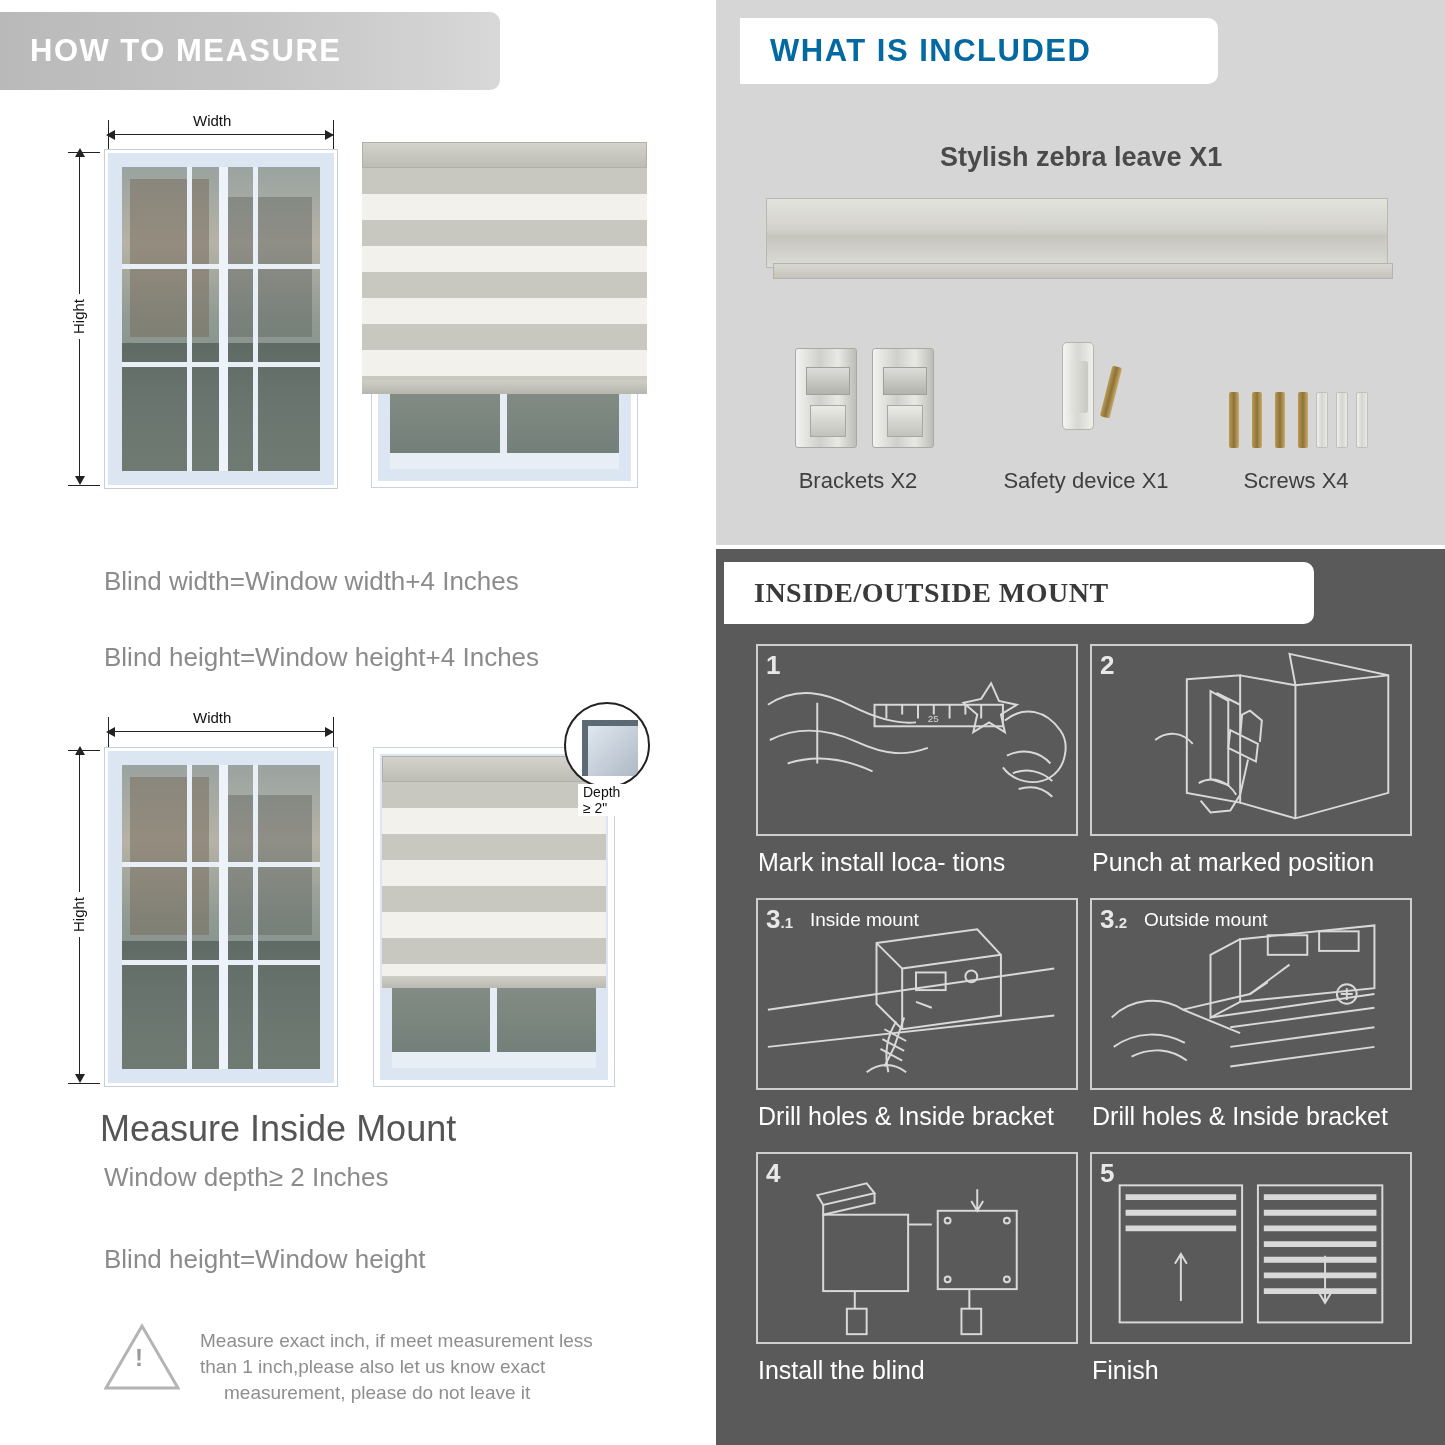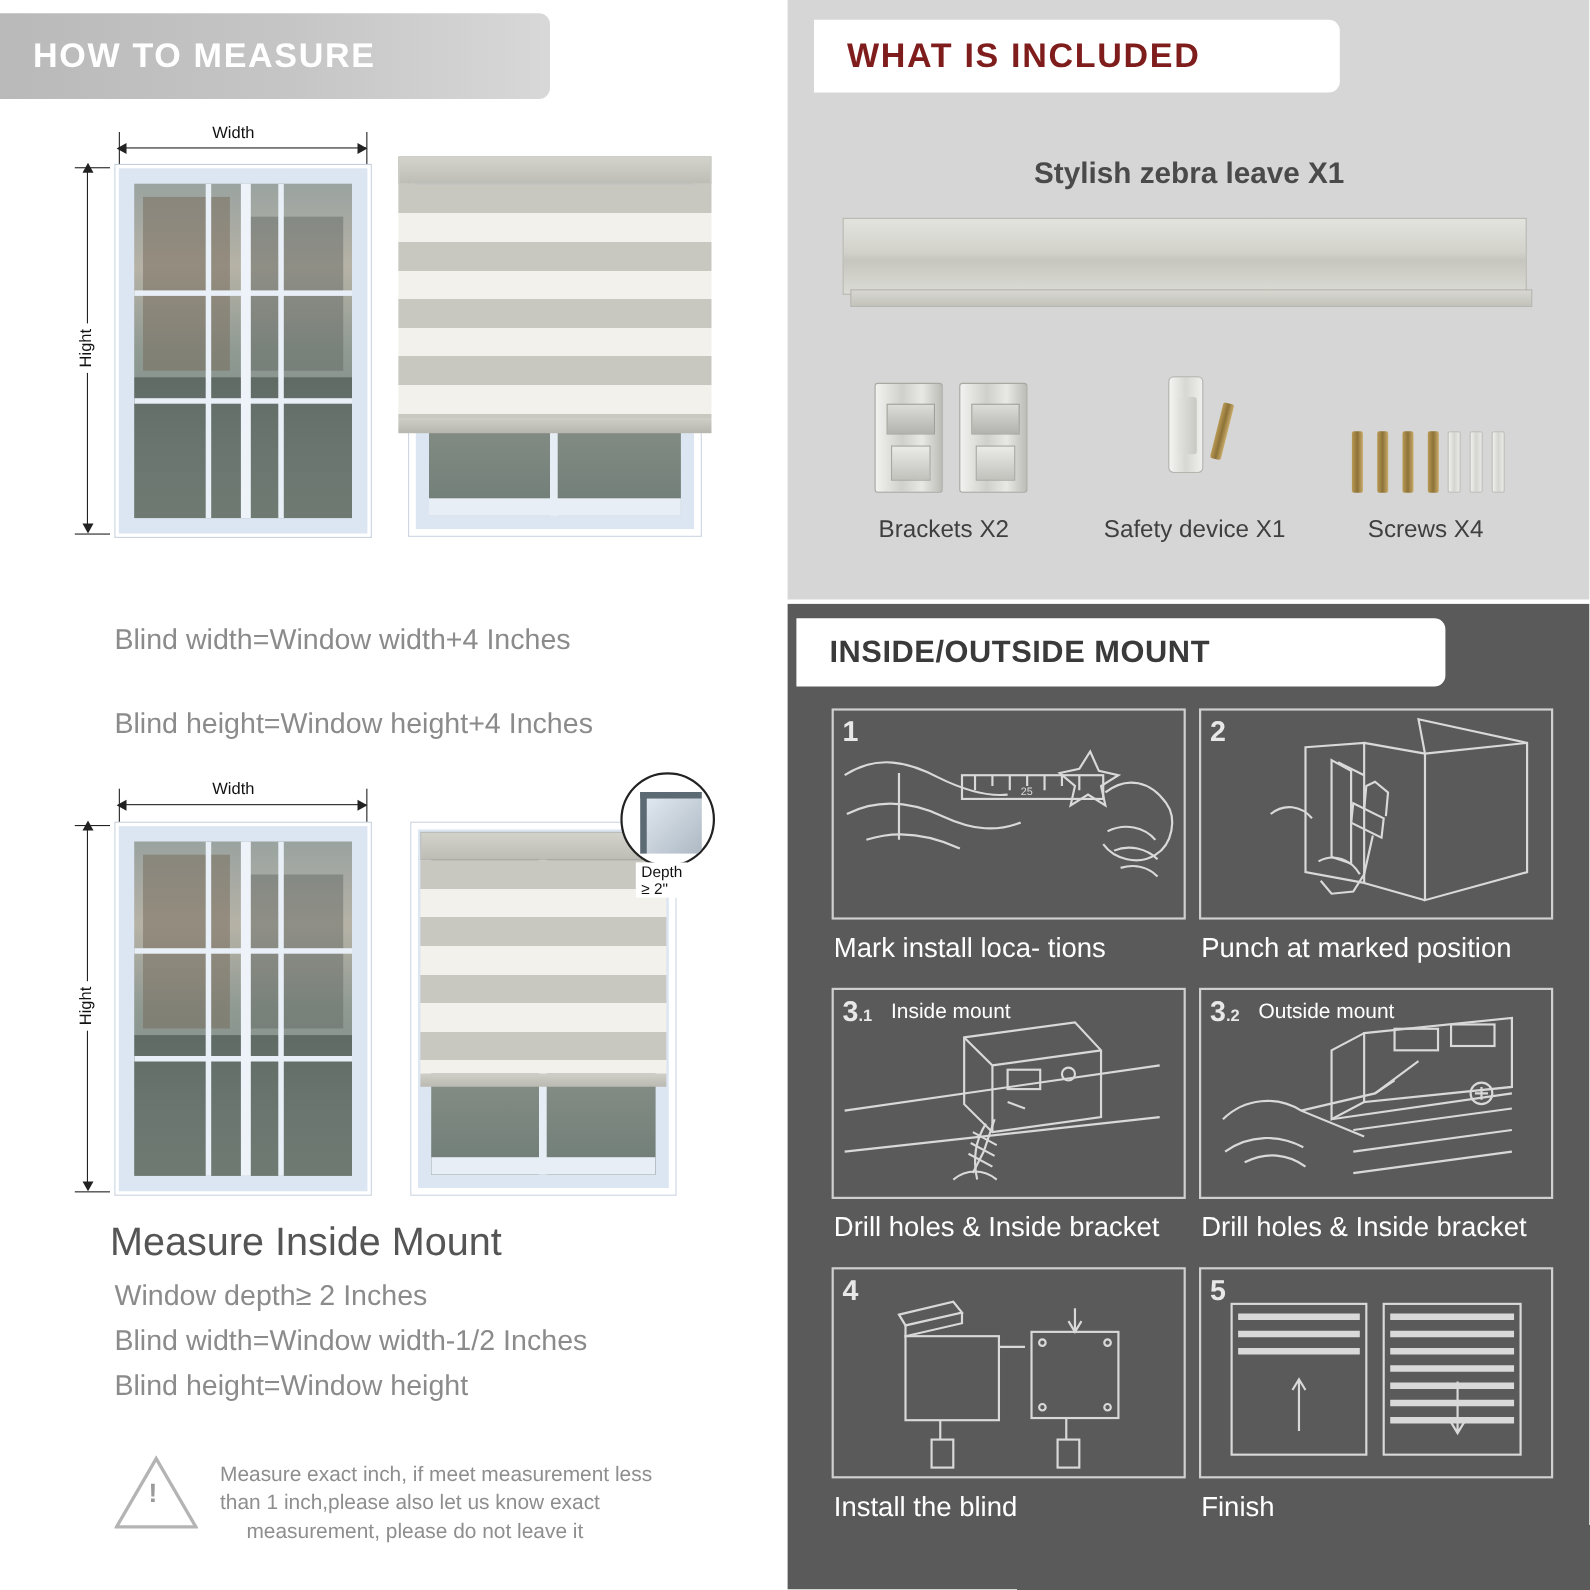--- a/index.html
+++ b/index.html
@@ -112,21 +112,21 @@
   .warn-text { position:absolute; font-size:19px; color:#8e8e8e; line-height:26px; }
 
   
   .right-top {
     position:absolute; left:716px; top:0; width:729px; height:545px;
     background:#d6d6d6;
   }
   #banner-included {
     left:740px; top:18px; width:478px; height:66px;
     background:#ffffff; border-radius:0 10px 10px 0;
-    color:#7f1d1d; font-size:31px;
+    color:#0369a1; font-size:31px;
   }
   .included-title {
     position:absolute; font-size:27px; color:#4a4a4a; font-weight:bold;
   }
   .rail-big {
     position:absolute;
     background: linear-gradient(to bottom, #e3e3de 0%, #d2d2cb 45%, #c6c6bf 55%, #dcdcd6 100%);
     border:1px solid #b9b9b2;
   }
   .rail-big:after{
@@ -294,21 +294,20 @@
       </div>
 
       <div class="callout" style="left:564px; top:702px;">
         <div class="corner"></div>
       </div>
       <div class="dim-label" style="left:578px; top:784px; font-size:14px;">Depth ≥ 2"</div>
     </div>
 
     <div class="head-title" style="left:100px; top:1108px;">Measure Inside Mount</div>
     <div class="body-line" style="left:104px; top:1162px;">Window depth≥ 2 Inches</div>
-    <div class="body-line" style="left:104px; top:1203px;">Blind width=Window width-1/2 Inches</div>
     <div class="body-line" style="left:104px; top:1244px;">Blind height=Window height</div>
 
     <div class="warn-box" style="left:104px; top:1322px; width:560px; height:92px;">
       <svg width="76" height="70" style="position:absolute;left:0;top:0;">
         <polygon points="38,4 74,66 2,66" fill="none" stroke="#b4b4b4" stroke-width="3"></polygon>
       </svg>
       <div style="position:absolute;left:31px;top:22px;font-size:24px;color:#9a9a9a;font-weight:bold;">!</div>
       <div class="warn-text" style="left:96px; top:6px;">Measure exact inch, if meet measurement less</div>
       <div class="warn-text" style="left:96px; top:32px;">than 1 inch,please also let us know exact</div>
       <div class="warn-text" style="left:96px; top:58px;margin-left:24px;">measurement, please do not leave it</div>
@@ -338,21 +337,21 @@
   <div class="screw" style="left:1275px; top:392px; height:56px;"></div>
   <div class="screw" style="left:1298px; top:392px; height:56px;"></div>
   <div class="anchor" style="left:1316px; top:392px; height:56px;"></div>
   <div class="anchor" style="left:1336px; top:392px; height:56px;"></div>
   <div class="anchor" style="left:1356px; top:392px; height:56px;"></div>
   <div class="part-label" style="left:1198px; top:468px; width:196px;">Screws X4</div>
 
   <div class="right-bottom"></div>
 
   <div class="banner" id="banner-mount">
-    <span style="font-weight:bold;">INSIDE/OUTSIDE MOUNT</span>
+    <span style="font-weight:bold;font-family:Liberation Serif, serif;">INSIDE/OUTSIDE MOUNT</span>
   </div>
 
   <div class="step-card" style="left:756px; top:644px; width:322px; height:192px;">
     <div class="step-num"><span>1</span></div>
     <div class="sketch">
       <svg viewBox="0 0 322 192" preserveAspectRatio="none">
         <g fill="none" stroke="#d9d9d9" stroke-width="2">
           <path d="M10 60 C40 40 70 48 96 62 C120 74 140 80 160 78"></path>
           <path d="M12 96 C44 80 74 86 100 98 C130 112 150 112 172 104"></path>
           <path d="M30 120 C60 110 90 116 116 128"></path>

